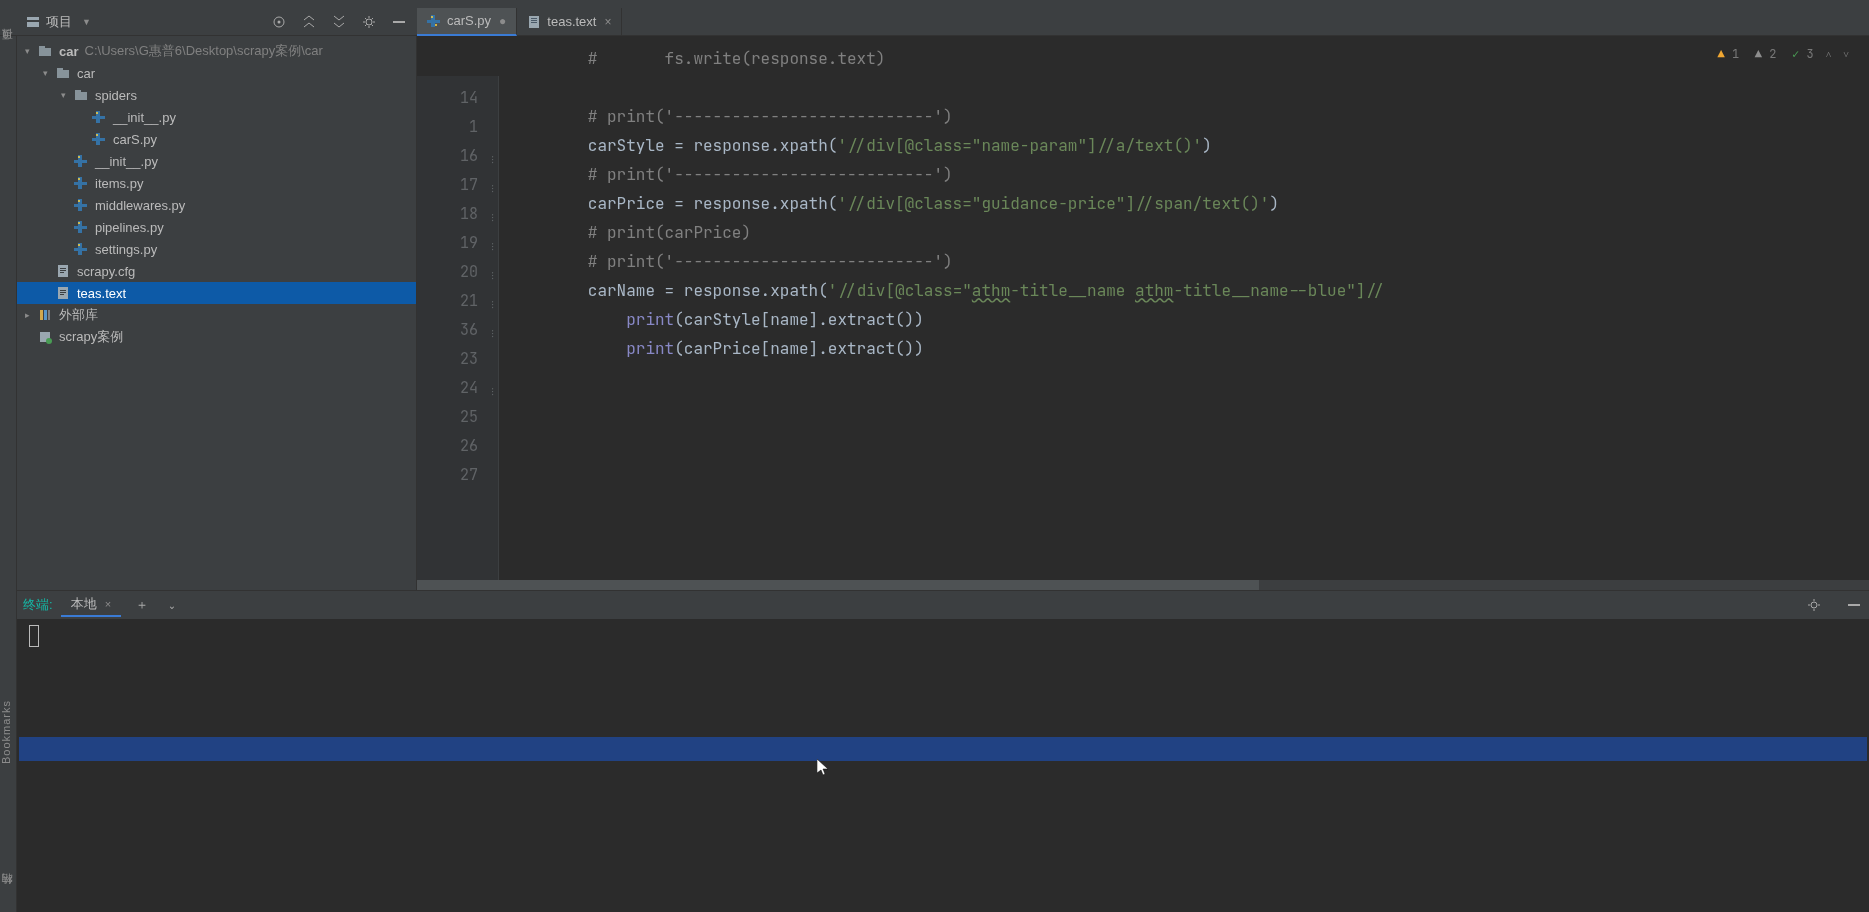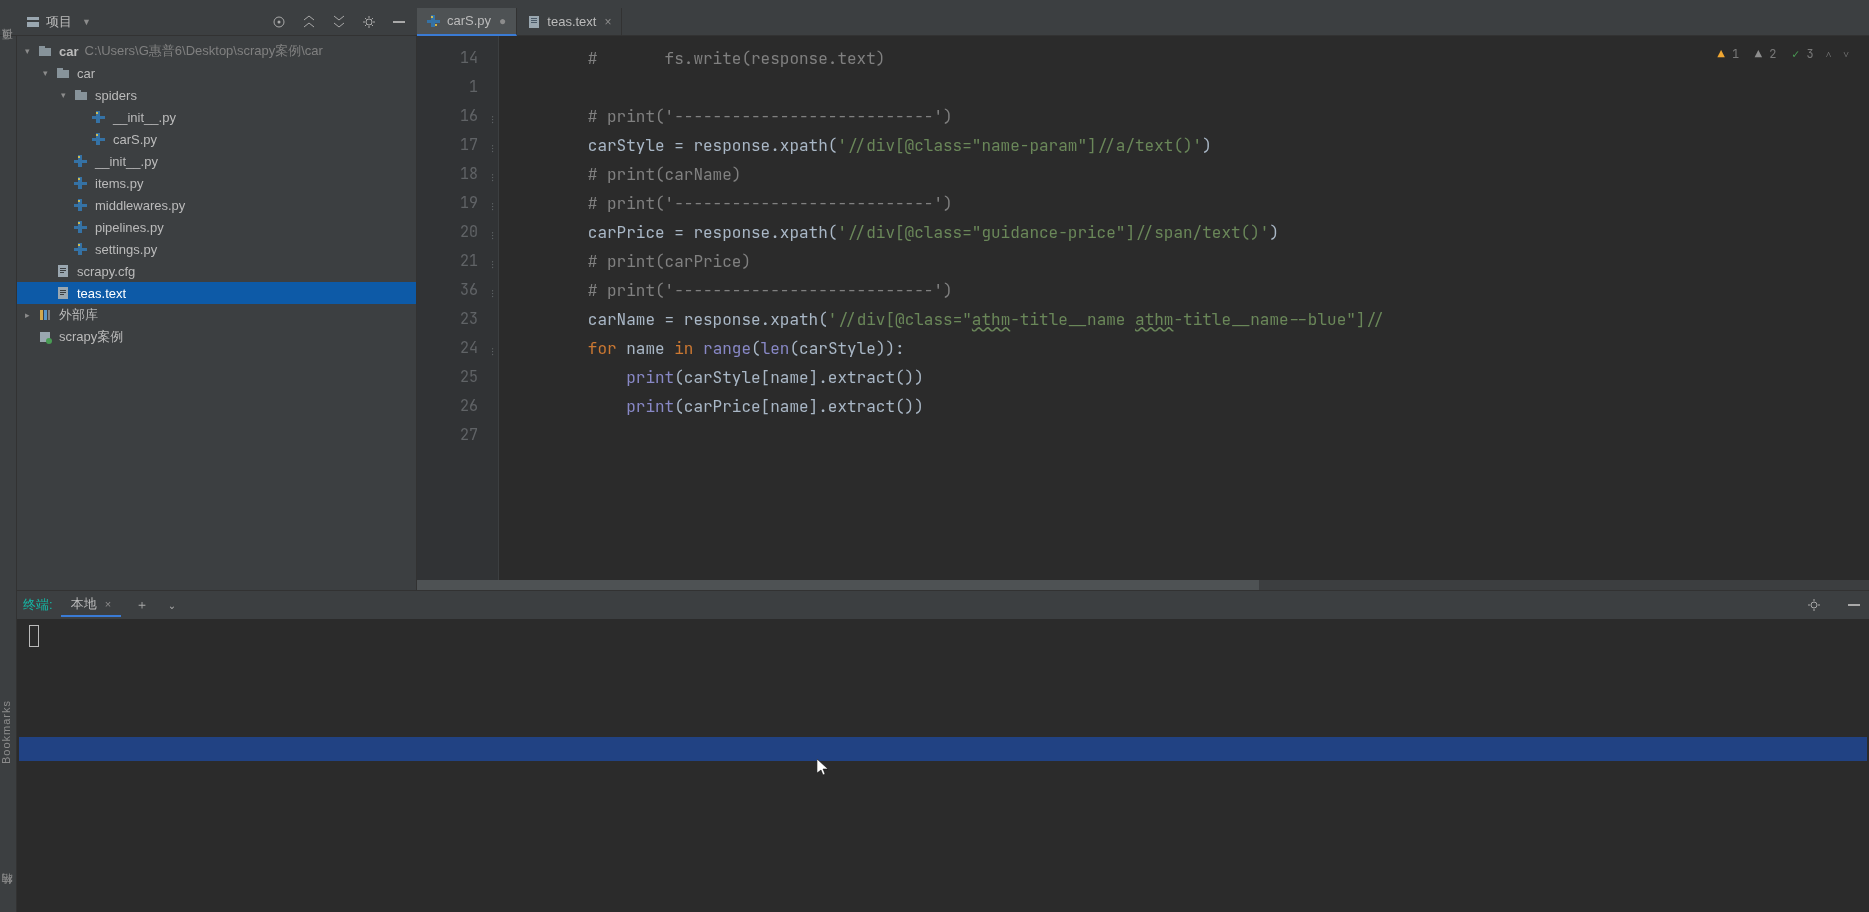--- a/index.html
+++ b/index.html
@@ -121,20 +121,21 @@
 .gutter {
   width: 82px;
   background: #313335;
   border-right: 1px solid #3c3f41;
   padding-top: 8px;
   text-align: right;
   font-family: "Consolas", "JetBrains Mono", monospace;
   font-size: 15px;
   color: #606366;
   position: relative;
+  margin-top: 40px;
 }
 .gutter .ln {
   height: 29px;
   padding-right: 20px;
   line-height: 29px;
 }
 .gutter .fold-mark {
   position: absolute;
   right: 4px;
   width: 10px; height: 10px;
@@ -541,27 +542,25 @@
             <span class="badge" style="color:#499c54">✓</span>
             <span>3</span>
           </span>
         <span style="font-size:10px;color:#8c8c8c">˄</span>
         <span style="font-size:10px;color:#8c8c8c">˅</span>
       </div>
     <div class="line">        <span class="tok-comment">#       fs.write(response.text)</span></div>
         <div class="line"></div>
         <div class="line">        <span class="tok-comment"># print('---------------------------')</span></div>
         <div class="line">        <span class="">carStyle </span><span class="">= response.xpath(</span><span class="tok-str">'//div[@class="name-param"]//a/text()'</span><span class="">)</span></div>
-        <div class="line">        <span class="tok-comment"># print(carName)</span></div>
         <div class="line">        <span class="tok-comment"># print('---------------------------')</span></div>
         <div class="line">        <span class="">carPrice = response.xpath(</span><span class="tok-str">'//div[@class="guidance-price"]//span/text()'</span><span class="">)</span></div>
         <div class="line">        <span class="tok-comment"># print(carPrice)</span></div>
         <div class="line">        <span class="tok-comment"># print('---------------------------')</span></div>
         <div class="line">        <span class="">carName = response.xpath(</span><span class="tok-str">'//div[@class="</span><span class="tok-str tok-under">athm</span><span class="tok-str">-title__name </span><span class="tok-str tok-under">athm</span><span class="tok-str">-title__name--blue"]//</span></div>
-        <div class="line">        <span class="tok-kw">for </span><span class="">name </span><span class="tok-kw">in </span><span class="tok-builtin">range</span><span class="">(</span><span class="tok-builtin">len</span><span class="">(carStyle)):</span></div>
         <div class="line">            <span class="tok-builtin">print</span><span class="">(carStyle[name].extract())</span></div>
         <div class="line">            <span class="tok-builtin">print</span><span class="">(carPrice[name].extract())</span></div>
       </div>
     <div class="h-scroll">
         <div class="thumb"></div>
       </div>
   </div>
 
   <div class="terminal-panel">
     <div class="term-header">

